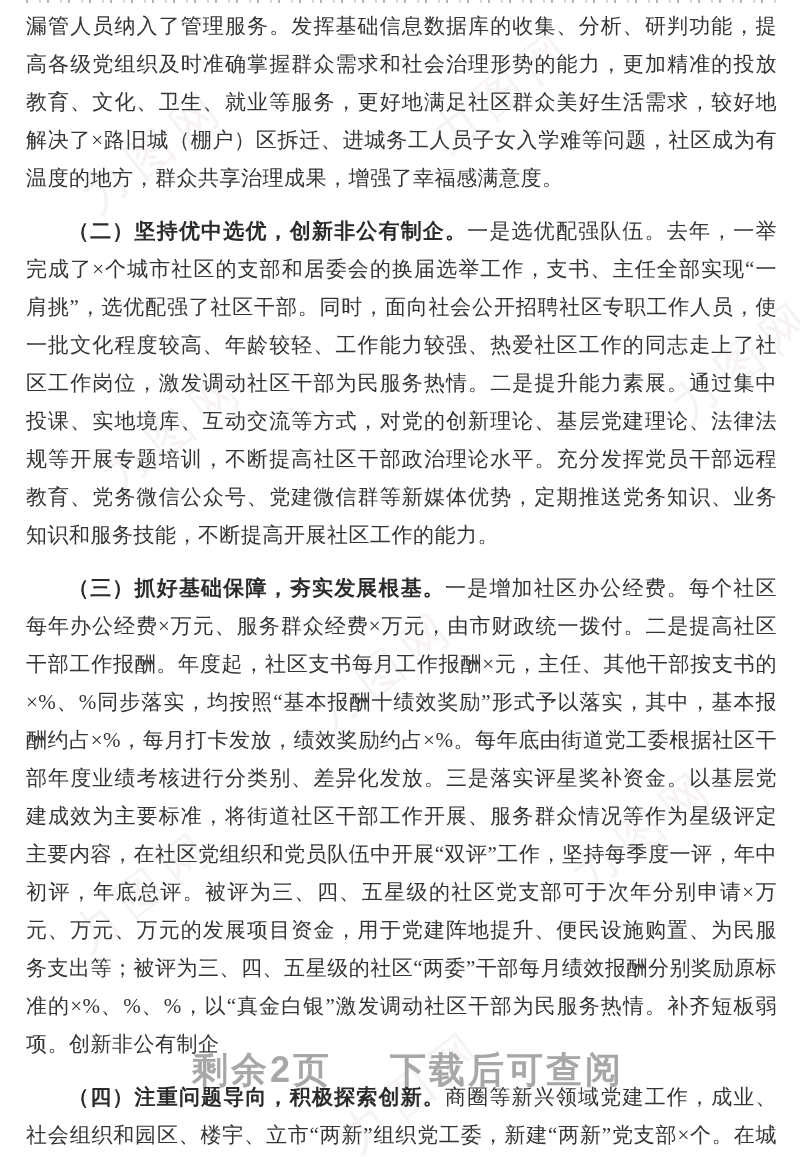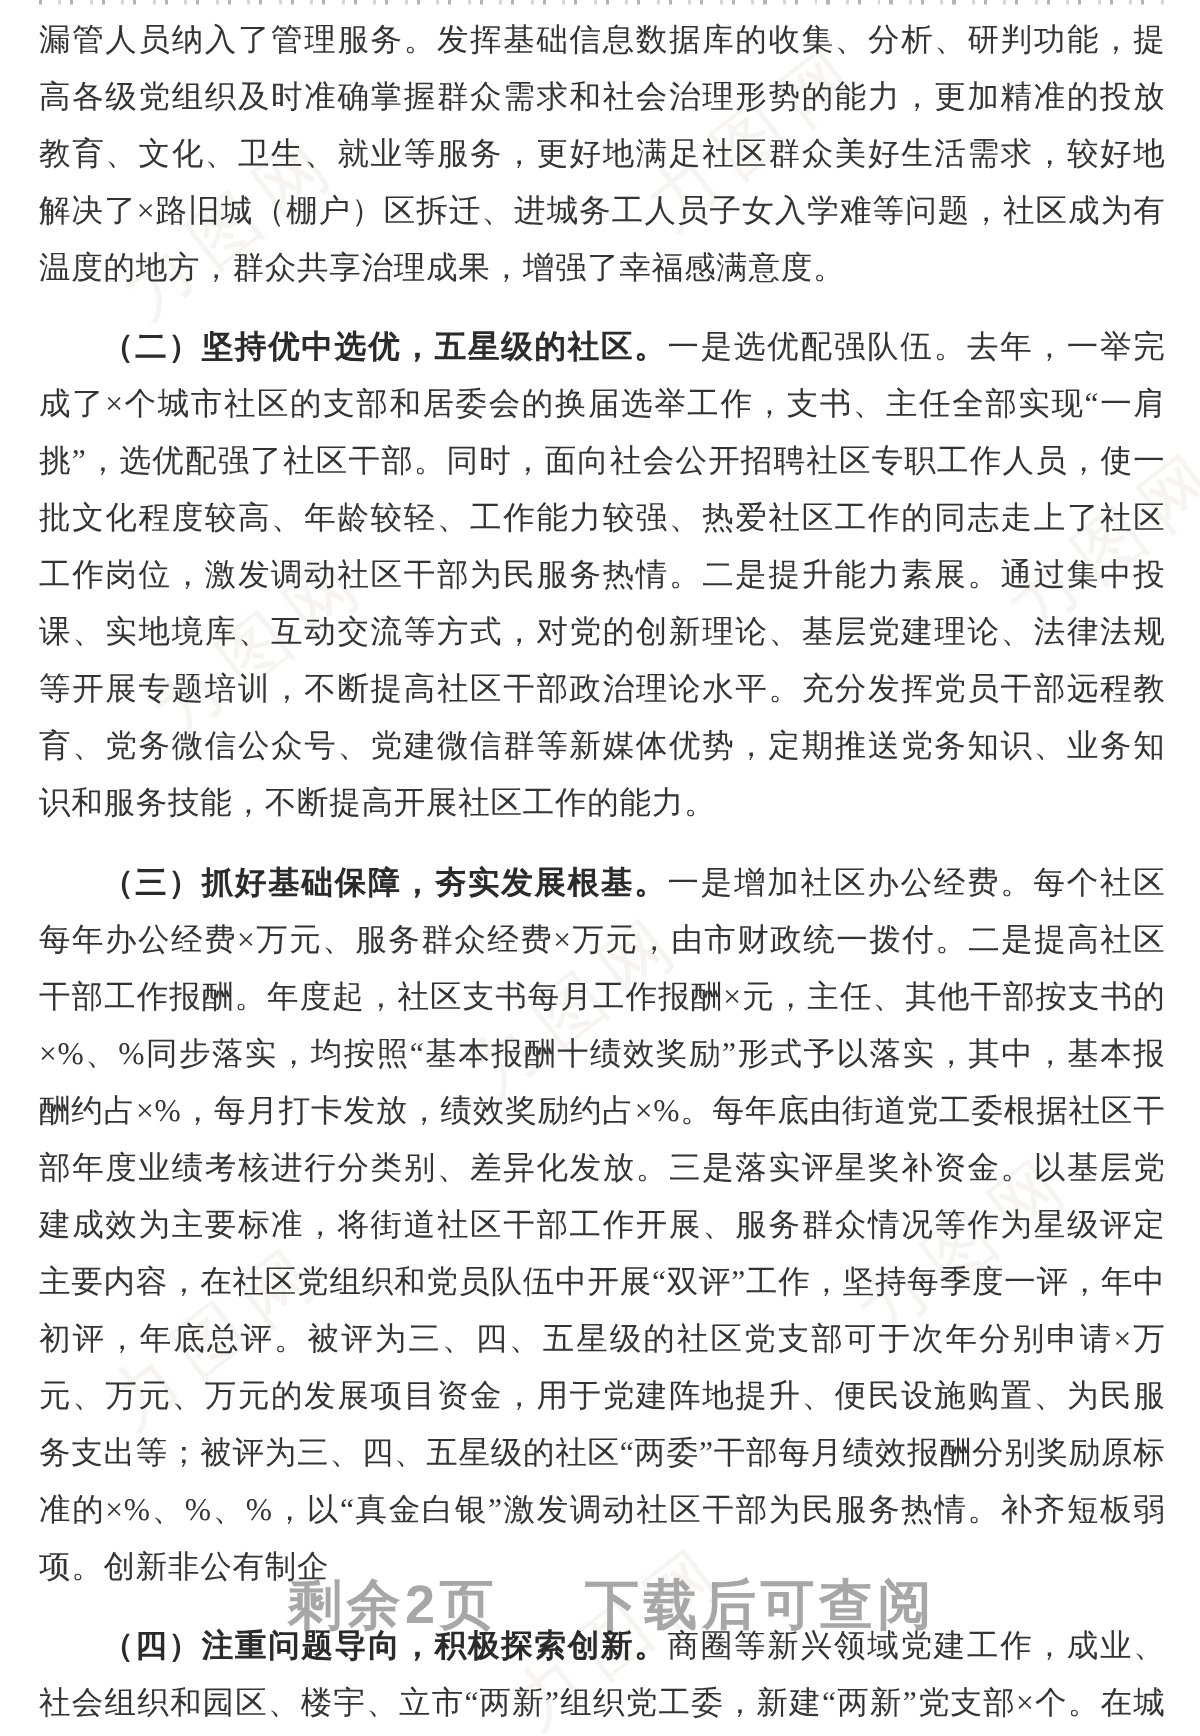--- a/index.html
+++ b/index.html
@@ -76,21 +76,21 @@
     <span class="wm" style="left:90px;  top:400px;">力图网</span>
     <span class="wm" style="left:660px; top:330px;">力图网</span>
     <span class="wm" style="left:300px; top:640px;">力图网</span>
     <span class="wm" style="left:60px;  top:860px;">力图网</span>
     <span class="wm" style="left:560px; top:800px;">力图网</span>
     <span class="wm" style="left:330px; top:1060px;">力图网</span>
   </div>
 
   <div class="content">
       <p class="para"><span>漏管人员纳入了管理服务。发挥基础信息数据库的收集、分析、研判功能，提高各级党组织及时准确掌握群众需求和社会治理形势的能力，更加精准的投放教育、文化、卫生、就业等服务，更好地满足社区群众美好生活需求，较好地解决了×路旧城（棚户）区拆迁、进城务工人员子女入学难等问题，社区成为有温度的地方，群众共享治理成果，增强了幸福感满意度。</span></p>
-      <p class="para indent"><b>（二）坚持优中选优，五星级的社区。</b><span>一是选优配强队伍。去年，一举完成了×个城市社区的支部和居委会的换届选举工作，支书、主任全部实现“一肩挑”，选优配强了社区干部。同时，面向社会公开招聘社区专职工作人员，使一批文化程度较高、年龄较轻、工作能力较强、热爱社区工作的同志走上了社区工作岗位，激发调动社区干部为民服务热情。二是提升能力素展。通过集中投课、实地境库、互动交流等方式，对党的创新理论、基层党建理论、法律法规等开展专题培训，不断提高社区干部政治理论水平。充分发挥党员干部远程教育、党务微信公众号、党建微信群等新媒体优势，定期推送党务知识、业务知识和服务技能，不断提高开展社区工作的能力。</span></p>
+      <p class="para indent"><b>（二）坚持优中选优，创新非公有制企。</b><span>一是选优配强队伍。去年，一举完成了×个城市社区的支部和居委会的换届选举工作，支书、主任全部实现“一肩挑”，选优配强了社区干部。同时，面向社会公开招聘社区专职工作人员，使一批文化程度较高、年龄较轻、工作能力较强、热爱社区工作的同志走上了社区工作岗位，激发调动社区干部为民服务热情。二是提升能力素展。通过集中投课、实地境库、互动交流等方式，对党的创新理论、基层党建理论、法律法规等开展专题培训，不断提高社区干部政治理论水平。充分发挥党员干部远程教育、党务微信公众号、党建微信群等新媒体优势，定期推送党务知识、业务知识和服务技能，不断提高开展社区工作的能力。</span></p>
       <p class="para indent"><b>（三）抓好基础保障，夯实发展根基。</b><span>一是增加社区办公经费。每个社区每年办公经费×万元、服务群众经费×万元，由市财政统一拨付。二是提高社区干部工作报酬。年度起，社区支书每月工作报酬×元，主任、其他干部按支书的×%、%同步落实，均按照“基本报酬十绩效奖励”形式予以落实，其中，基本报酬约占×%，每月打卡发放，绩效奖励约占×%。每年底由街道党工委根据社区干部年度业绩考核进行分类别、差异化发放。三是落实评星奖补资金。以基层党建成效为主要标准，将街道社区干部工作开展、服务群众情况等作为星级评定主要内容，在社区党组织和党员队伍中开展“双评”工作，坚持每季度一评，年中初评，年底总评。被评为三、四、五星级的社区党支部可于次年分别申请×万元、万元、万元的发展项目资金，用于党建阵地提升、便民设施购置、为民服务支出等；被评为三、四、五星级的社区“两委”干部每月绩效报酬分别奖励原标准的×%、%、%，以“真金白银”激发调动社区干部为民服务热情。补齐短板弱项。创新非公有制企</span></p>
       <p class="para indent"><b>（四）注重问题导向，积极探索创新。</b><span>商圈等新兴领域党建工作，成业、社会组织和园区、楼宇、立市“两新”组织党工委，新建“两新”党支部×个。在城市社区成立党组织×个，</span></p>
     </div>
 
   <div class="banner" style="color: rgb(167, 167, 167);">
     <span>剩余2页</span><span class="gap"></span><span>下载后可查阅</span>
   </div>
 
 </div>
 

